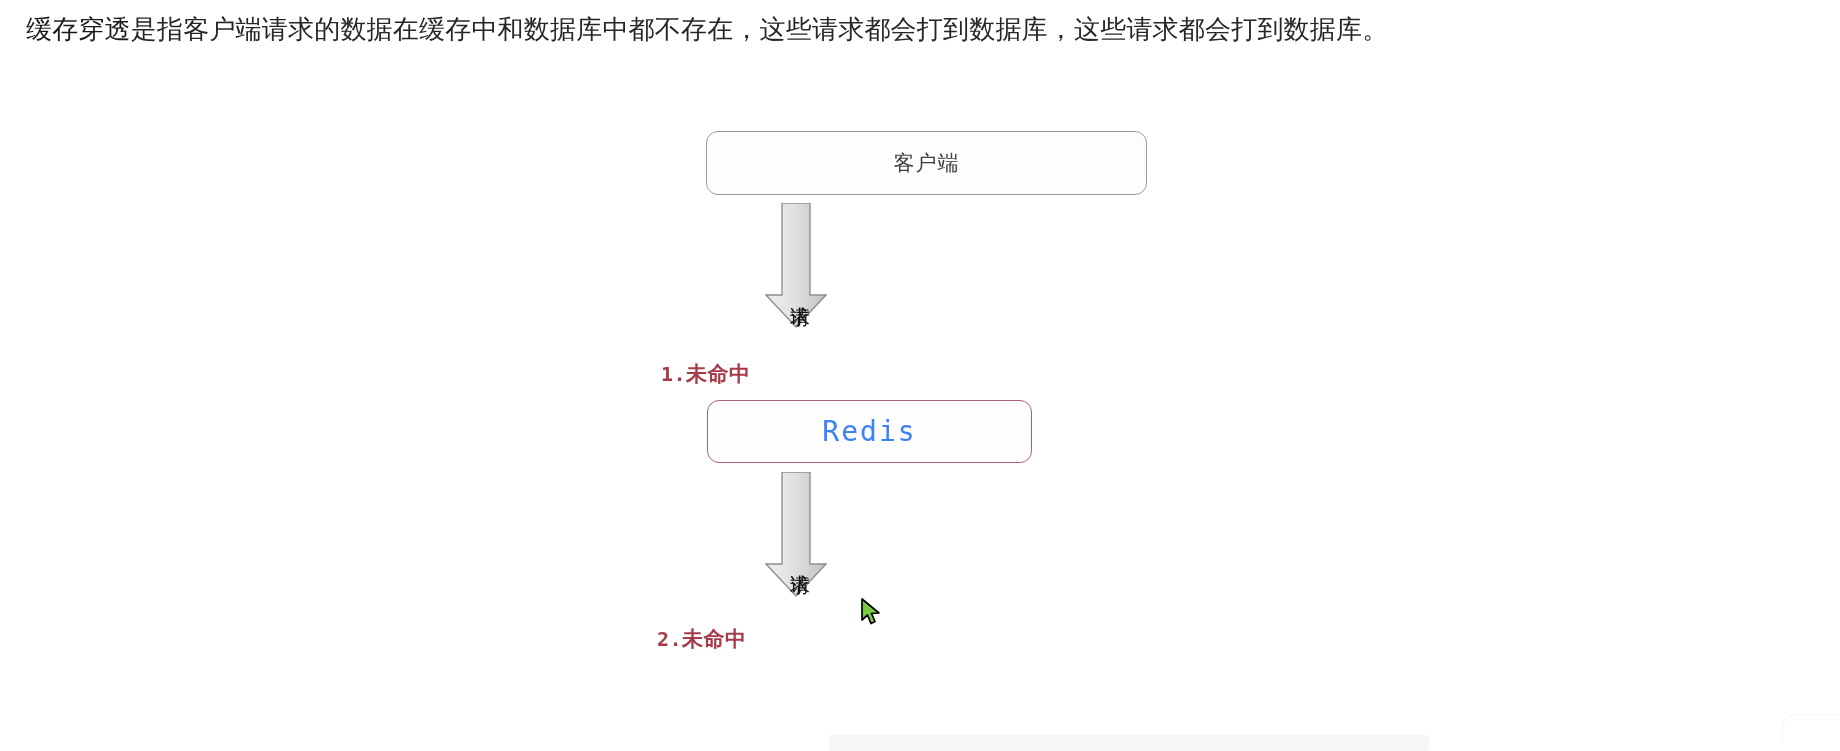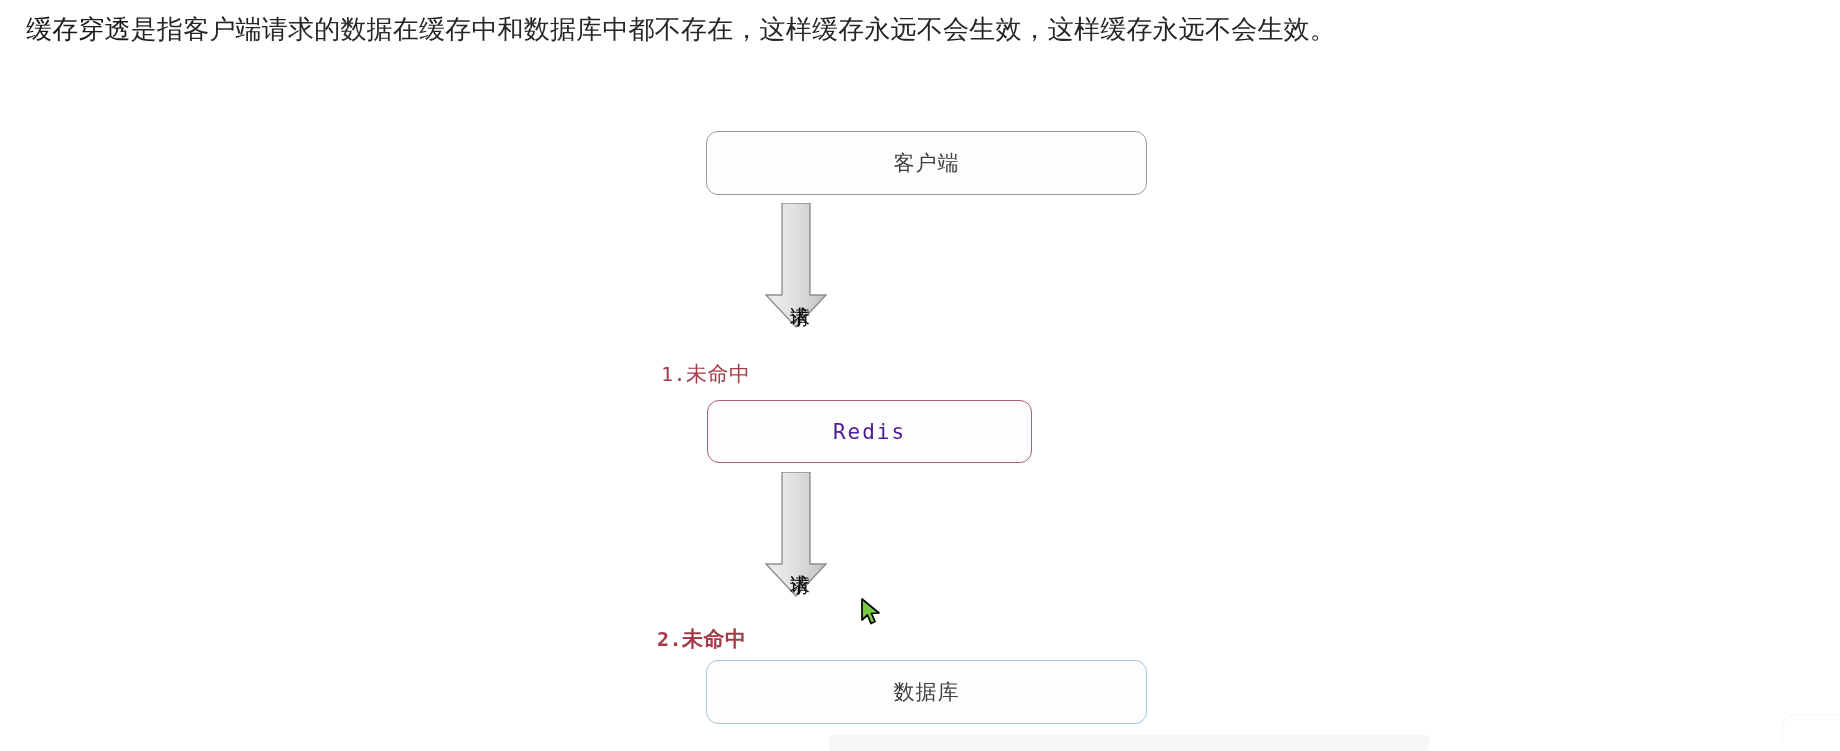--- a/index.html
+++ b/index.html
@@ -61,23 +61,23 @@
     height: 64px;
     border: 1.6px solid #9a9a9a;
     color: #3f3f3f;
   }
   .node-redis {
     left: 694px;
     top: 400px;
     width: 325px;
     height: 63px;
     border: 1.8px solid #a8646e;
-    color: #4c1d95;
+    color: #3b82f6;
     font-family: "DejaVu Sans Mono", "Liberation Mono", monospace;
-    font-size: 21px;
+    font-size: 28px;
     letter-spacing: 2px;
   }
   .node-db {
     left: 693px;
     top: 660px;
     width: 441px;
     height: 64px;
     border: 1.7px solid #a8c2de;
     color: #3f3f3f;
   }
@@ -107,21 +107,21 @@
     position: absolute;
     font-size: 21px;
     color: #a63a48;
     letter-spacing: 0.5px;
     white-space: nowrap;
   }
   .miss-label .seq {
     font-family: "DejaVu Sans Mono", "Liberation Mono", monospace;
     font-size: 20px;
   }
-  .miss-1 { left: 648px; top: 360px; }
+  .miss-1 { left: 648px; top: 360px; font-weight: bold; }
   .miss-2 { left: 644px; top: 625px; font-weight: bold; }
 
   
   .cursor {
     position: absolute;
     left: 860px;
     top: 598px;
     width: 26px;
     height: 30px;
     pointer-events: none;
@@ -146,21 +146,21 @@
     height: 30px;
     background: #ffffff;
     border-top-left-radius: 14px;
     box-shadow: -1px -1px 0 rgba(0,0,0,0.03);
   }
 </style>
 </head>
 <body>
 
 <div class="header-text">
-  <span class="strong">缓存穿透</span><span>是指客户端请求的数据在缓存中和数据库中都不存在，这样缓存永远不会生效，这样缓存永远不会生效。</span>
+  <span class="strong">缓存穿透</span><span>是指客户端请求的数据在缓存中和数据库中都不存在，这些请求都会打到数据库，这些请求都会打到数据库。</span>
 </div>
 
 <div class="diagram">
 
   <div class="node node-client">
     <span>客户端</span>
   </div>
 
   <div class="block-arrow arrow-1">
     <svg width="62" height="125" viewBox="0 0 62 125" xmlns="http://www.w3.org/2000/svg">
@@ -199,23 +199,20 @@
     </svg>
   </div>
   <div class="arrow-label arrow-label-2">
     <span style="writing-mode: vertical-rl; text-orientation: upright; display:inline-block;">请求</span>
   </div>
 
   <div class="miss-label miss-2">
     <span class="seq">2.</span><span>未命中</span>
   </div>
 
-  <div class="node node-db">
-    <span>数据库</span>
-  </div>
 
   <div class="ghost-bar"></div>
   <div class="ghost-corner"></div>
 </div>
 
 <div class="cursor">
   <svg width="26" height="30" viewBox="0 0 26 30" xmlns="http://www.w3.org/2000/svg">
     <polygon points="2,1 2,22 7.5,17 11,25.5 15,23.5 11.5,15.5 19,15" fill="#7ac943" stroke="#000000" stroke-width="1.7" stroke-linejoin="round"></polygon>
   </svg>
 </div>

